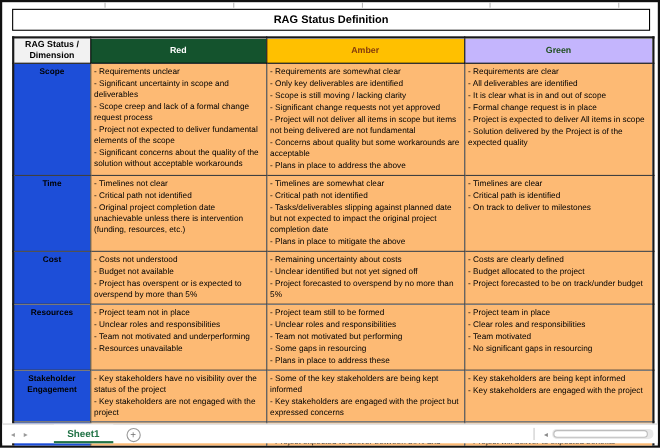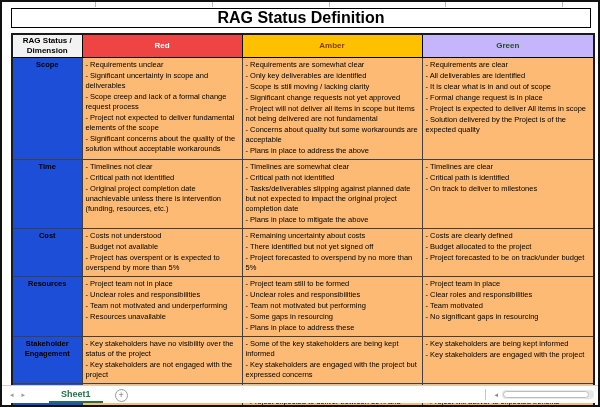--- a/index.html
+++ b/index.html
@@ -5,21 +5,21 @@
   html,body{margin:0;padding:0;}
   body{
     width:600px;height:407px;position:relative;background:#fff;
     border:2px solid #111;box-sizing:border-box;overflow:hidden;
     font-family:"Liberation Sans",sans-serif;color:#000;
   }
   .grid-tick{position:absolute;top:0;width:1px;height:5px;background:#b8b8b8;}
   .title-box{
     position:absolute;left:9px;top:6px;width:580px;height:20px;
     border:1px solid #000;display:flex;align-items:center;justify-content:center;
-    font-weight:bold;font-size:16px;background:#fff;box-sizing:border-box;
+    font-weight:bold;font-size:10px;background:#fff;box-sizing:border-box;
   }
   table.rag{
     position:absolute;left:9px;top:31px;width:582px;
     border-collapse:collapse;table-layout:fixed;
     border:2px solid #1a1a1a;
   }
   table.rag th,table.rag td{
     border:1px solid #404040;box-sizing:border-box;
     font-size:7.5px;line-height:10px;vertical-align:top;
     padding:2px 3px;overflow:hidden;
@@ -82,21 +82,21 @@
 <table class="rag">
   <colgroup>
     <col style="width:70px">
       <col style="width:160px">
       <col style="width:180px">
       <col style="width:172px">
   </colgroup>
   <thead>
       <tr>
         <th class="dim-h">RAG Status / Dimension</th>
-        <th style="background: #ef4444; color: rgb(255, 255, 255);">Red</th>
+        <th style="background: #14532d; color: rgb(255, 255, 255);">Red</th>
         <th style="background: rgb(255, 192, 0); color: rgb(132, 60, 12);">Amber</th>
         <th style="background: #c4b5fd; color: rgb(31, 78, 31);">Green</th>
       </tr>
     </thead>
   <tbody>
       <tr>
         <th class="dim">Scope</th>
         <td class="body-cell">
           <div class="bullet">- Requirements unclear</div>
           <div class="bullet">- Significant uncertainty in scope and deliverables</div>
@@ -143,21 +143,21 @@
       </tr>
       <tr>
         <th class="dim">Cost</th>
         <td class="body-cell">
           <div class="bullet">- Costs not understood</div>
           <div class="bullet">- Budget not available</div>
           <div class="bullet">- Project has overspent or is expected to overspend by more than 5%</div>
         </td>
         <td class="body-cell">
           <div class="bullet">- Remaining uncertainty about costs</div>
-          <div class="bullet">- There identified but not yet signed off</div>
+          <div class="bullet">- Unclear identified but not yet signed off</div>
           <div class="bullet">- Project forecasted to overspend by no more than 5%</div>
         </td>
         <td class="body-cell">
           <div class="bullet">- Costs are clearly defined</div>
           <div class="bullet">- Budget allocated to the project</div>
           <div class="bullet">- Project forecasted to be on track/under budget</div>
         </td>
       </tr>
       <tr>
         <th class="dim">Resources</th>

